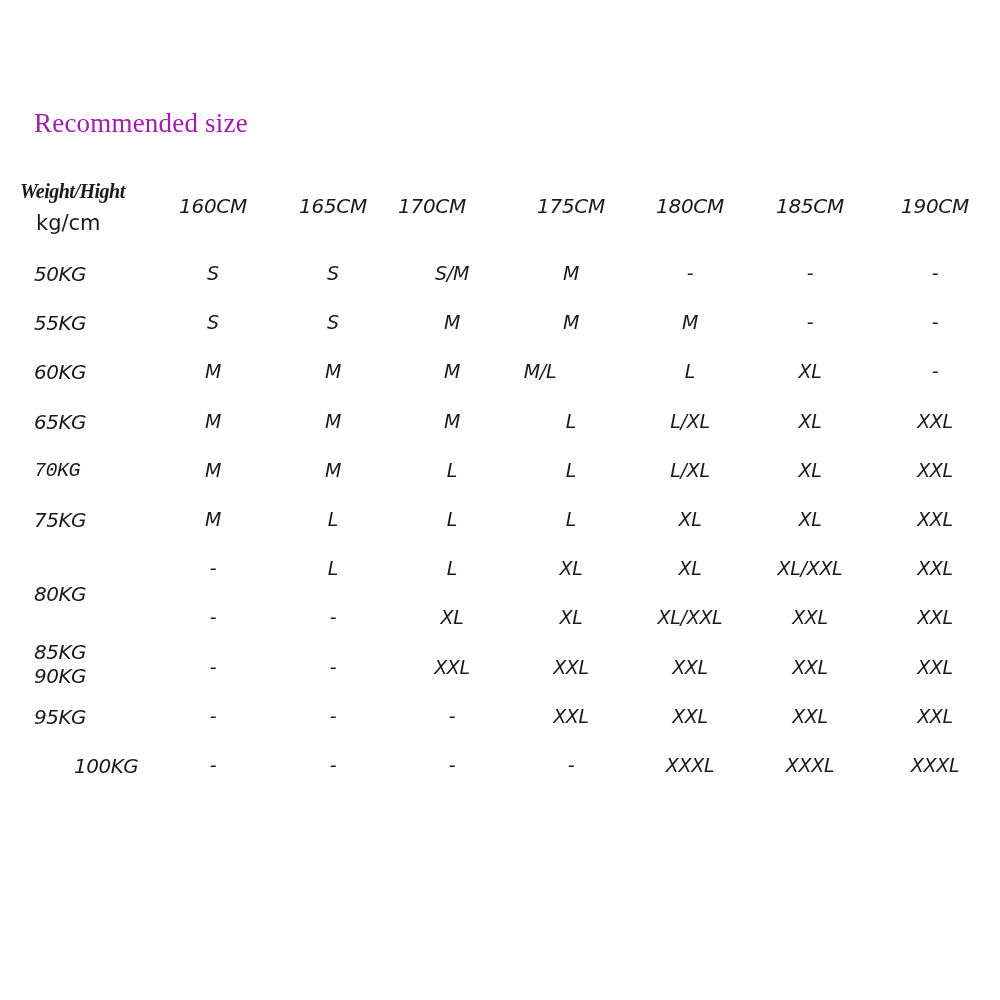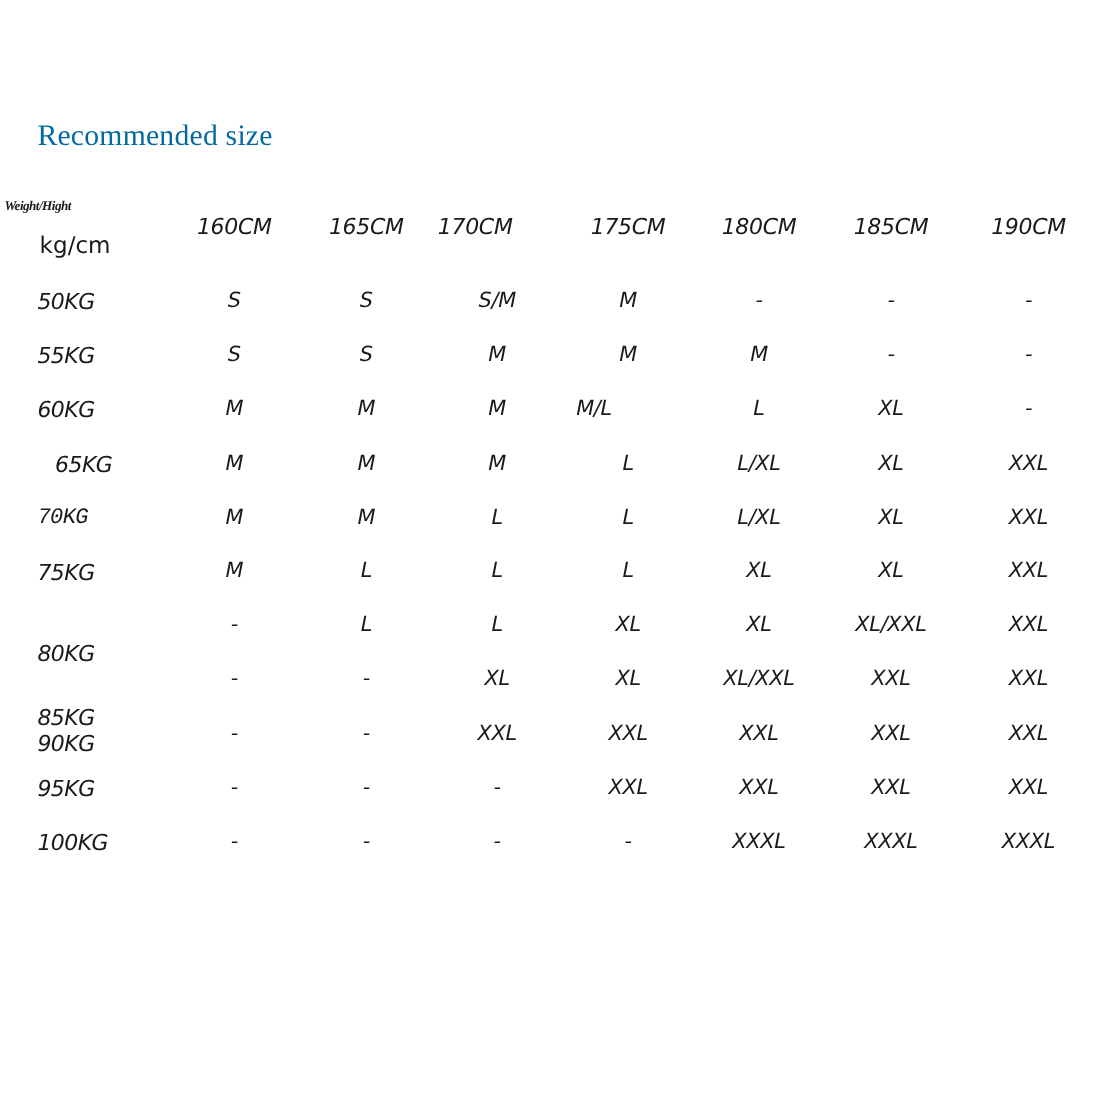--- a/index.html
+++ b/index.html
@@ -13,31 +13,31 @@
       position: relative;
       overflow: hidden;
       color: #1a1a1a;
     }
     .title {
       position: absolute;
       left: 34px;
       top: 108px;
       font-family: "Liberation Serif", "DejaVu Serif", serif;
       font-size: 27px;
-      color: #0369a1;
+      color: #a21caf;
       letter-spacing: 0.2px;
     }
     .corner-top {
       position: absolute;
-      left: 4px;
+      left: 20px;
       top: 180px;
       font-family: "Liberation Serif", "DejaVu Serif", serif;
       font-style: italic;
       font-weight: bold;
-      font-size: 12px;
+      font-size: 20px;
       letter-spacing: -0.5px;
       text-align: center;
     }
     .corner-bottom {
       position: absolute;
       left: 36px;
       top: 211px;
       font-family: "DejaVu Sans", sans-serif;
       font-size: 21px;
     }
@@ -107,21 +107,21 @@
         <div class="row-head" style="top: 360px;">60KG</div>
         <div class="cell" style="left: 213px; top: 360px;">M</div>
         <div class="cell" style="left: 333px; top: 360px;">M</div>
         <div class="cell" style="left: 452px; top: 360px;">M</div>
         <div class="cell" style="left: 540px; top: 360px;">M/L</div>
         <div class="cell" style="left: 690px; top: 360px;">L</div>
         <div class="cell" style="left: 810px; top: 360px;">XL</div>
         <div class="cell" style="left: 935px; top: 360px;">-</div>
       </div>
       <div>
-        <div class="row-head" style="top: 410px; margin-left: 16px;">65KG</div>
+        <div class="row-head" style="top: 410px;">65KG</div>
         <div class="cell" style="left: 213px; top: 410px;">M</div>
         <div class="cell" style="left: 333px; top: 410px;">M</div>
         <div class="cell" style="left: 452px; top: 410px;">M</div>
         <div class="cell" style="left: 571px; top: 410px;">L</div>
         <div class="cell" style="left: 690px; top: 410px;">L/XL</div>
         <div class="cell" style="left: 810px; top: 410px;">XL</div>
         <div class="cell" style="left: 935px; top: 410px;">XXL</div>
       </div>
       <div>
         <div class="row-head" style="top: 459px; font-family: Liberation Mono, monospace;">70KG</div>
@@ -177,21 +177,21 @@
         <div class="row-head" style="top: 705px;">95KG</div>
         <div class="cell" style="left: 213px; top: 705px;">-</div>
         <div class="cell" style="left: 333px; top: 705px;">-</div>
         <div class="cell" style="left: 452px; top: 705px;">-</div>
         <div class="cell" style="left: 571px; top: 705px;">XXL</div>
         <div class="cell" style="left: 690px; top: 705px;">XXL</div>
         <div class="cell" style="left: 810px; top: 705px;">XXL</div>
         <div class="cell" style="left: 935px; top: 705px;">XXL</div>
       </div>
       <div>
-        <div class="row-head" style="top: 754px;">100KG</div>
+        <div class="row-head" style="top: 754px; margin-left: 40px;">100KG</div>
         <div class="cell" style="left: 213px; top: 754px;">-</div>
         <div class="cell" style="left: 333px; top: 754px;">-</div>
         <div class="cell" style="left: 452px; top: 754px;">-</div>
         <div class="cell" style="left: 571px; top: 754px;">-</div>
         <div class="cell" style="left: 690px; top: 754px;">XXXL</div>
         <div class="cell" style="left: 810px; top: 754px;">XXXL</div>
         <div class="cell" style="left: 935px; top: 754px;">XXXL</div>
       </div>
     </div>
 </div>

